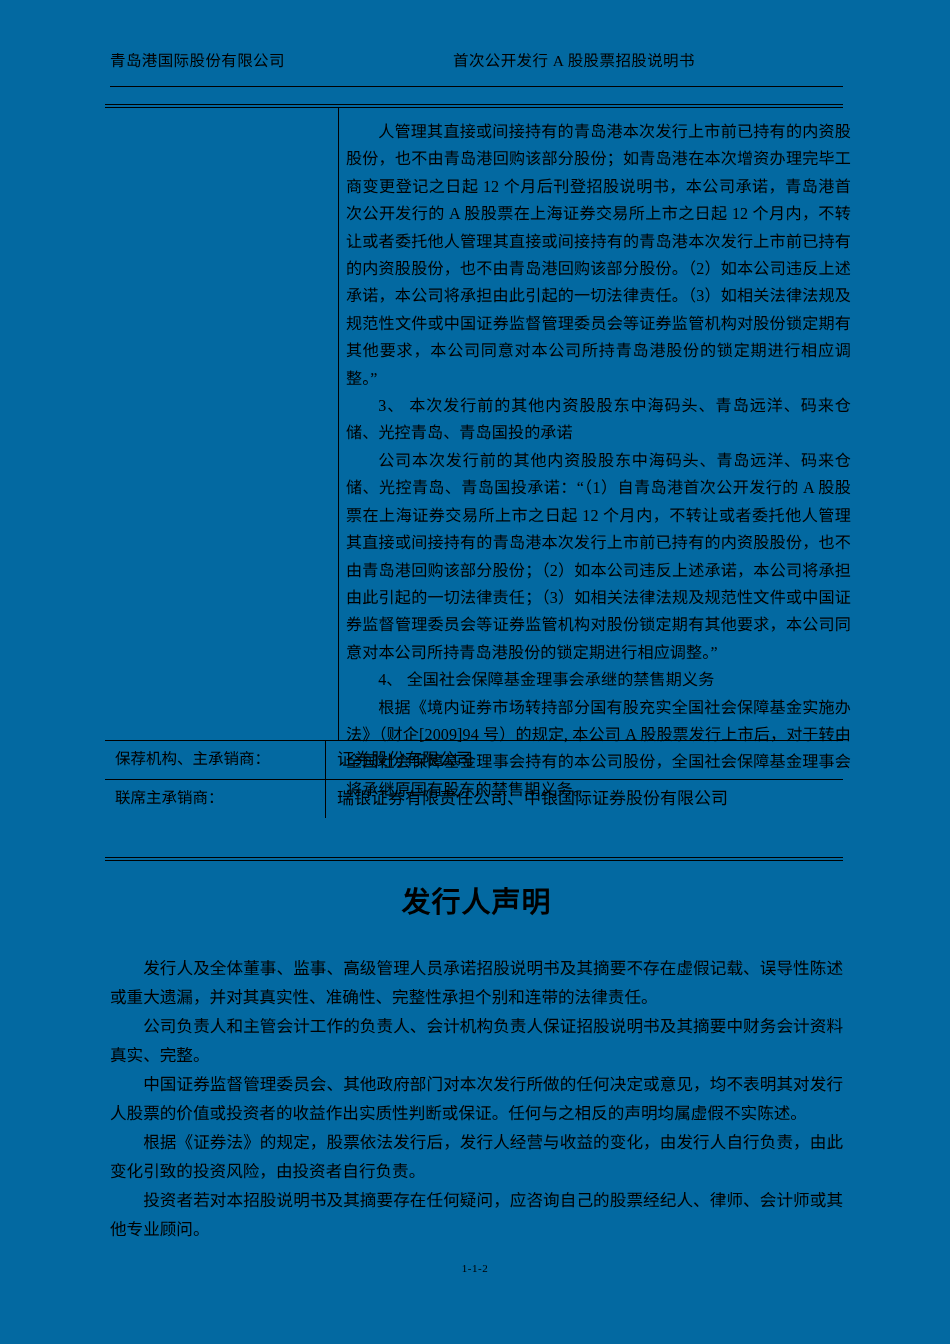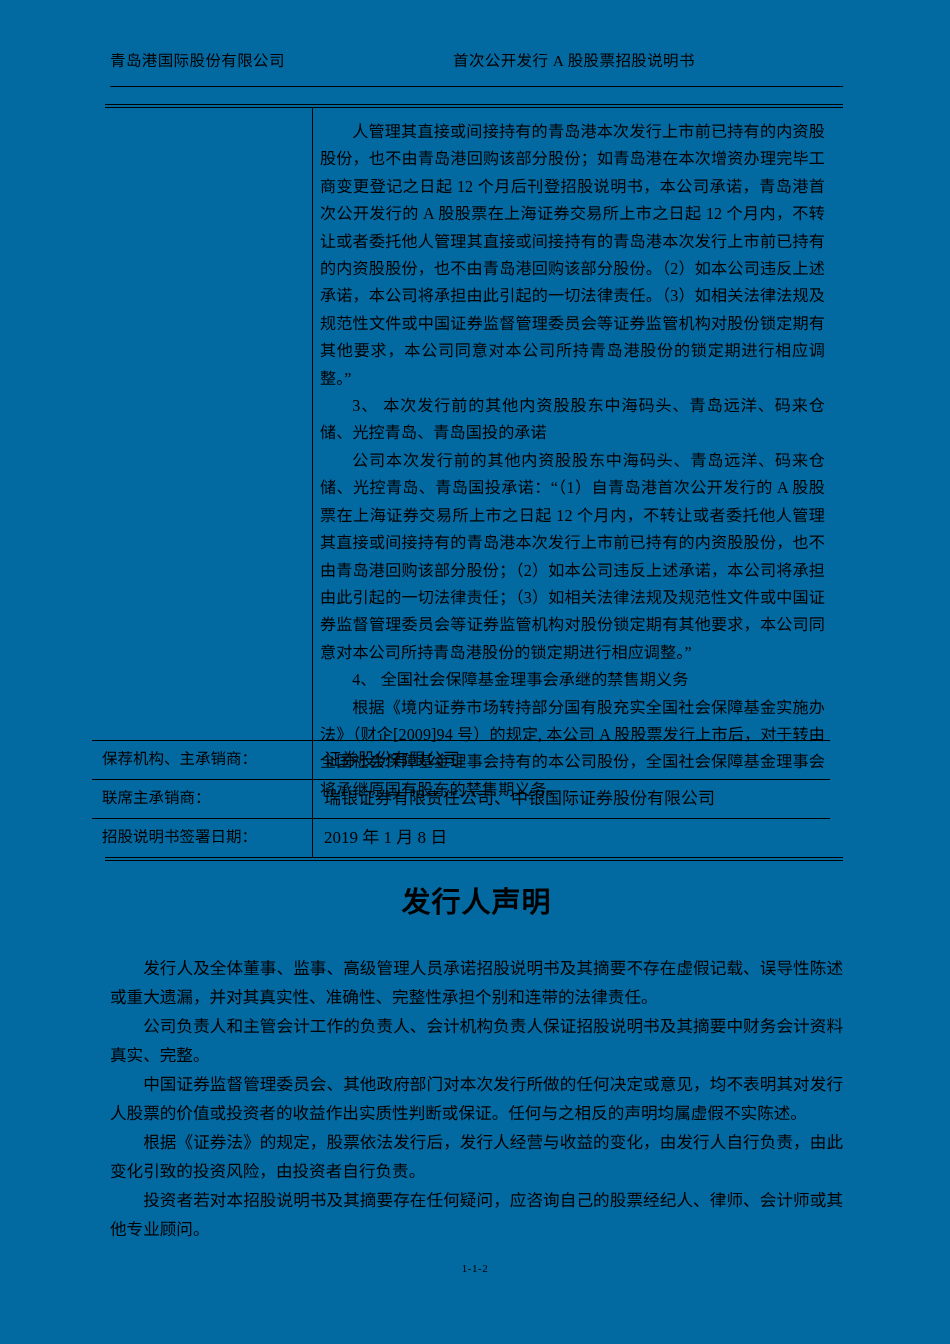--- a/index.html
+++ b/index.html
@@ -73,21 +73,21 @@
     width: 738px;
     height: 4px;
     border-top: 1.6px solid #000;
     border-bottom: 1.6px solid #000;
     box-sizing: border-box;
   }
 
   
   .cont-block {
     position: absolute;
-    left: 92px;
+    left: 118px;
     top: 108px;
     width: 738px;
     height: 632px;
   }
   .cont-divider {
     position: absolute;
     left: 220px;
     top: 0;
     width: 0;
     height: 632px;
@@ -105,21 +105,21 @@
     letter-spacing: 0.1px;
   }
   .cont-text p {
     margin: 0;
     text-indent: 2em;
   }
 
   
   .info-rows {
     position: absolute;
-    left: 92px;
+    left: 105px;
     top: 740px;
     width: 738px;
   }
   .info-row {
     position: relative;
     height: 39px;
     border-top: 1.2px solid #000;
     box-sizing: border-box;
   }
   .info-row .divider {
@@ -215,25 +215,20 @@
     <div class="info-row">
       <div class="divider"></div>
       <div class="label">保荐机构、主承销商：</div>
       <div class="value">证券股份有限公司</div>
     </div>
     <div class="info-row">
       <div class="divider"></div>
       <div class="label">联席主承销商：</div>
       <div class="value">瑞银证券有限责任公司、中银国际证券股份有限公司</div>
     </div>
-    <div class="info-row">
-      <div class="divider"></div>
-      <div class="label">招股说明书签署日期：</div>
-      <div class="value">2019 年 1 月 8 日</div>
-    </div>
   </div>
 
   <div class="rule-double-bottom" style="top:857px;"></div>
 
   <div class="declaration">
     <h1 class="declaration-title">发行人声明</h1>
     <div class="declaration-body">
       <p>发行人及全体董事、监事、高级管理人员承诺招股说明书及其摘要不存在虚假记载、误导性陈述或重大遗漏，并对其真实性、准确性、完整性承担个别和连带的法律责任。</p>
       <p>公司负责人和主管会计工作的负责人、会计机构负责人保证招股说明书及其摘要中财务会计资料真实、完整。</p>
       <p>中国证券监督管理委员会、其他政府部门对本次发行所做的任何决定或意见，均不表明其对发行人股票的价值或投资者的收益作出实质性判断或保证。任何与之相反的声明均属虚假不实陈述。</p>

